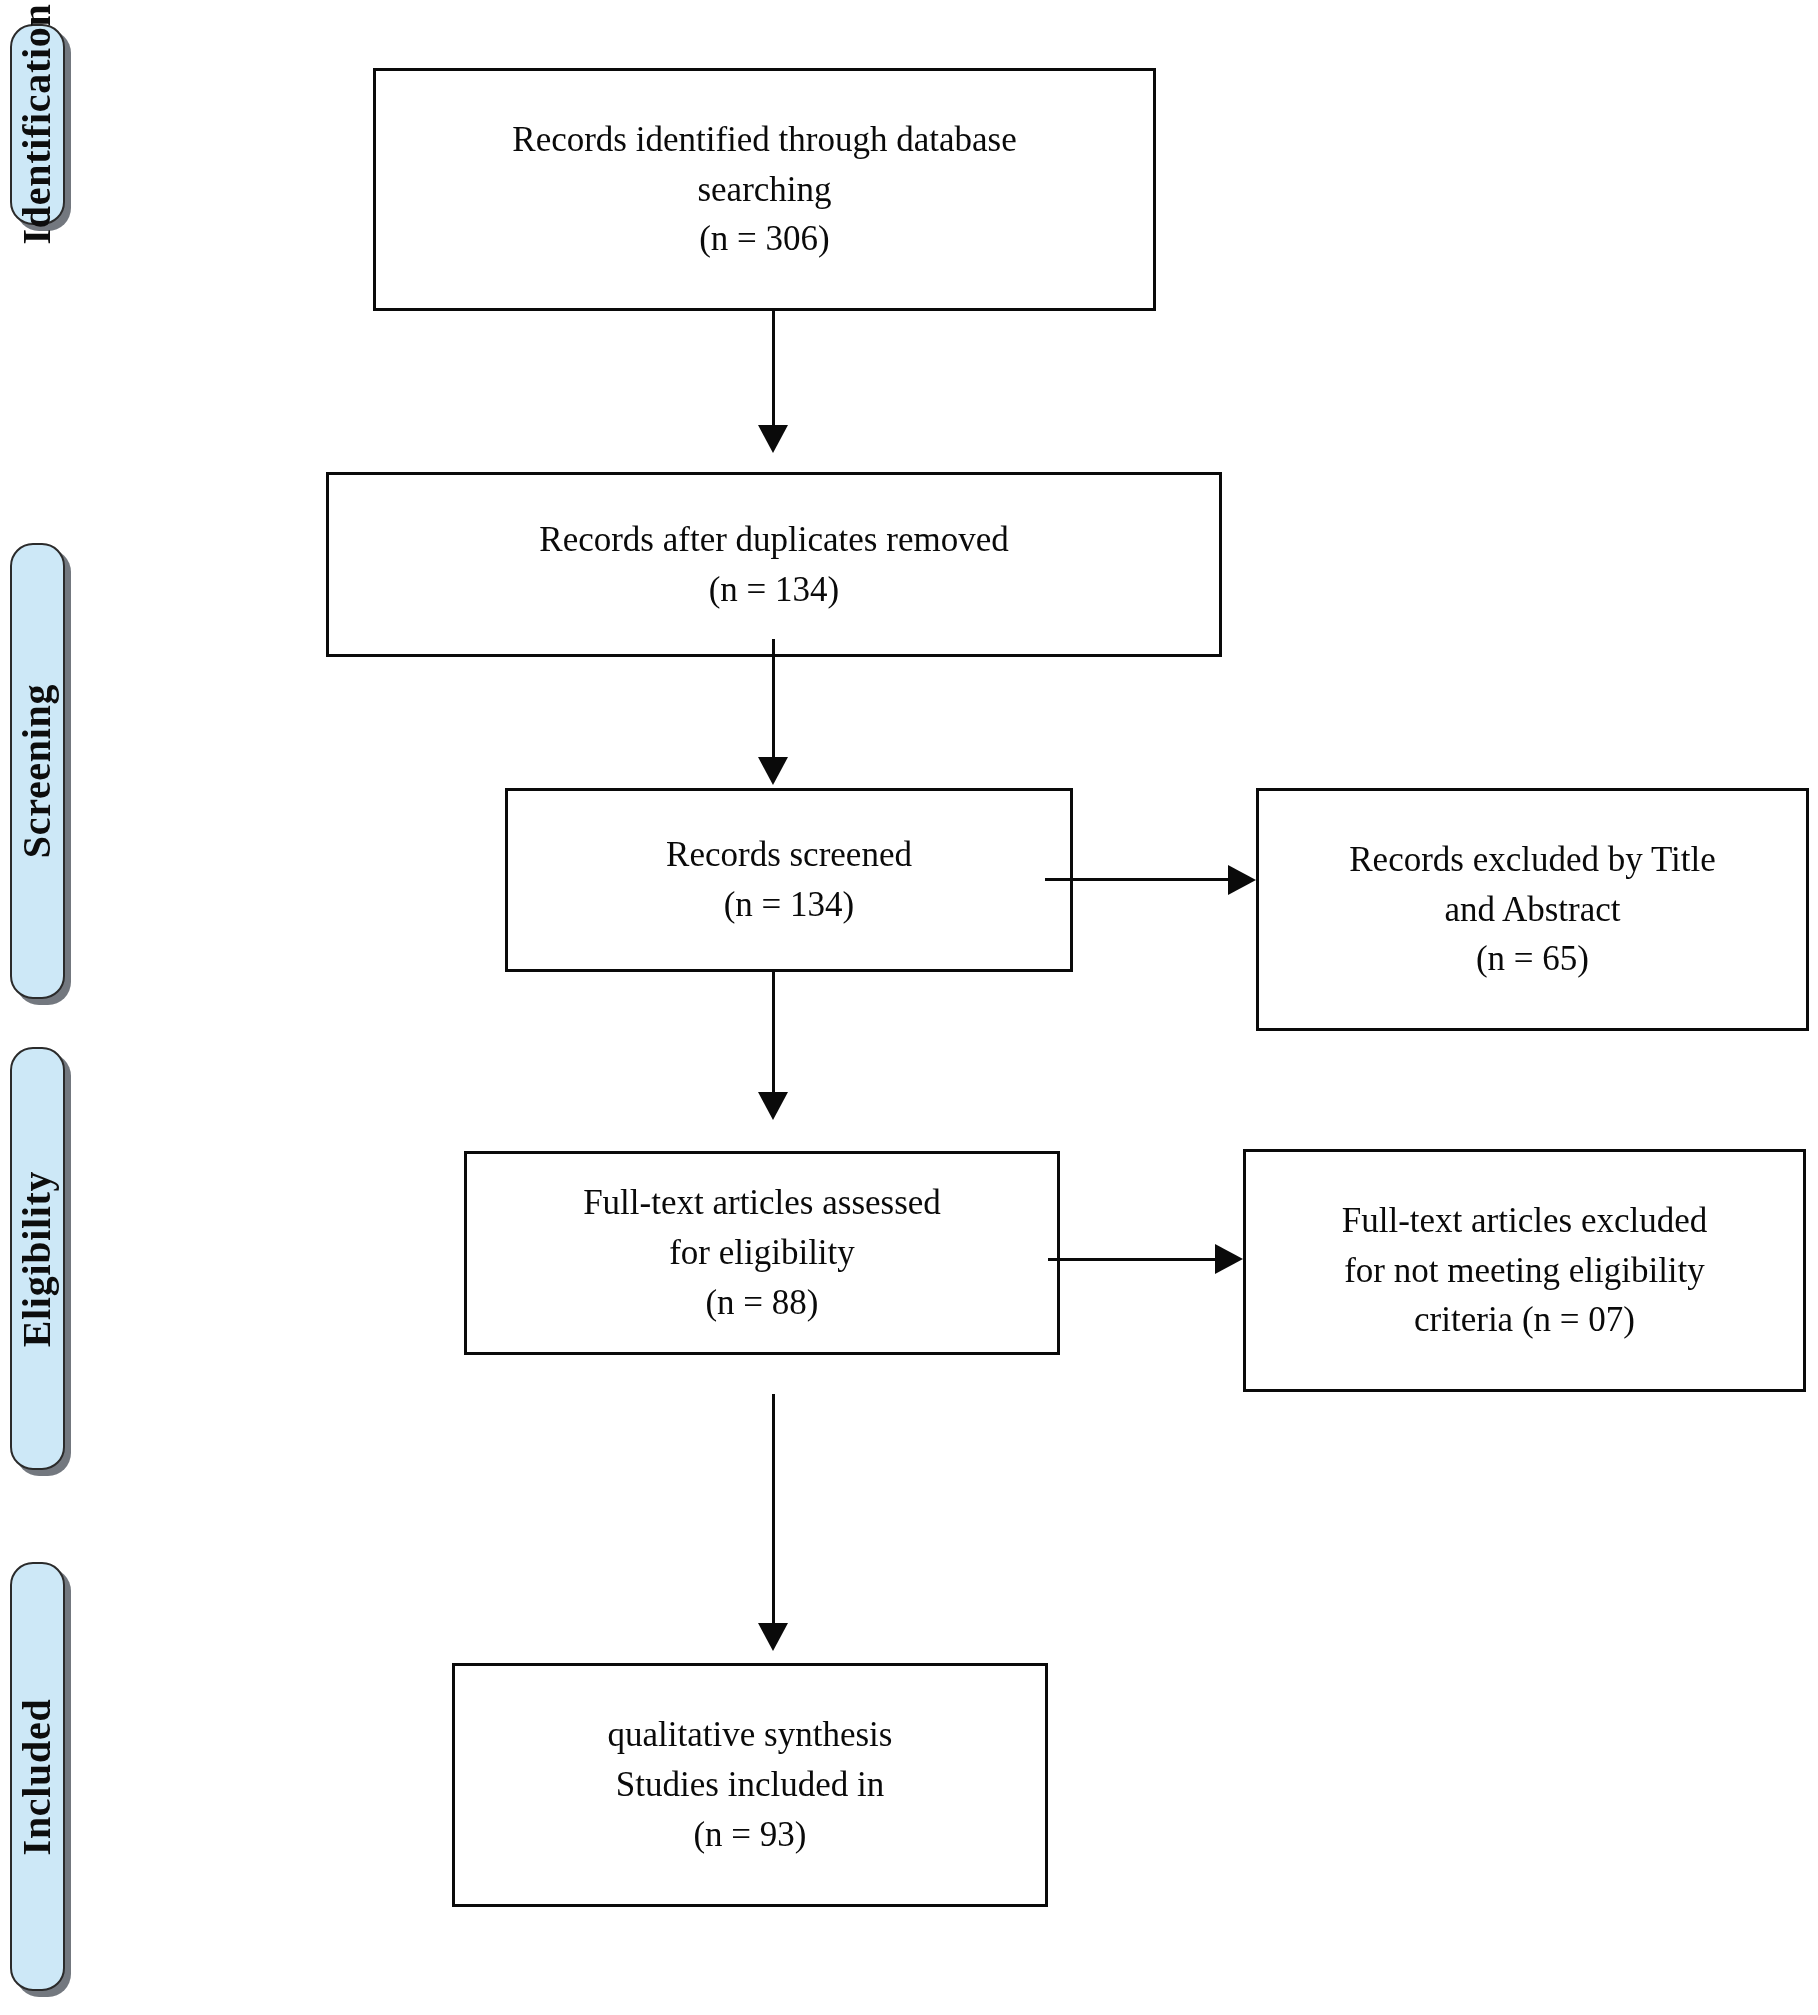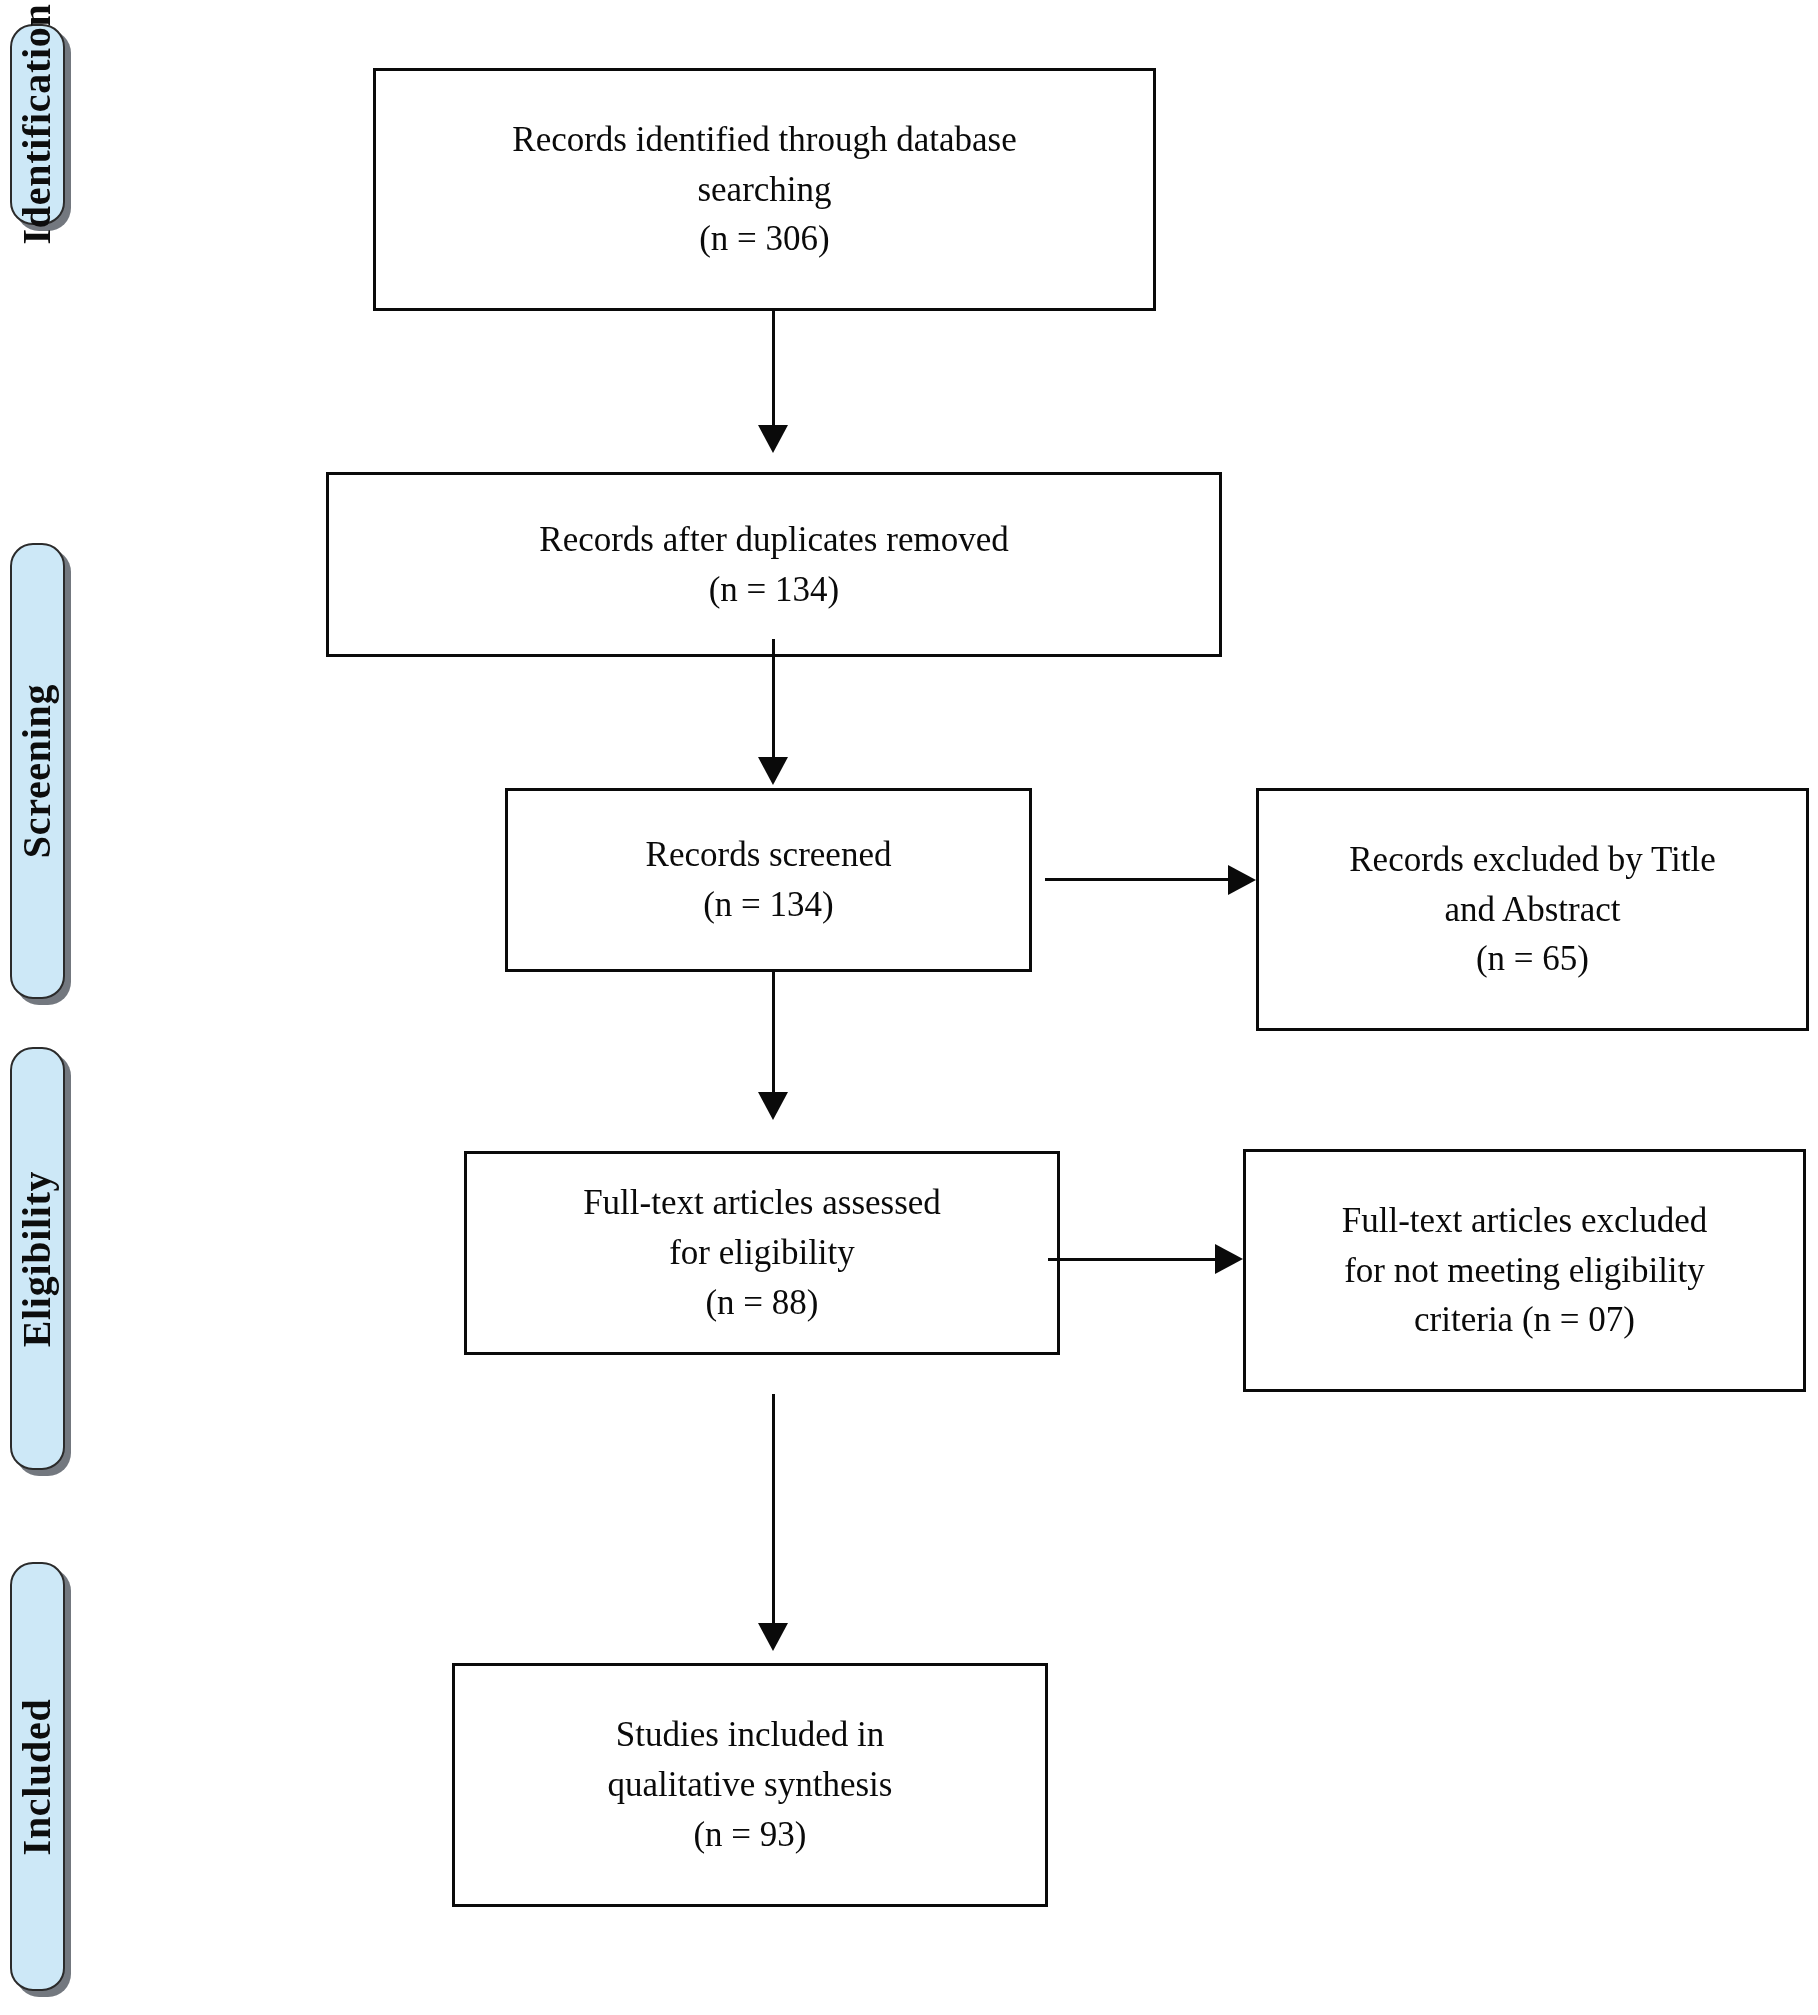--- a/index.html
+++ b/index.html
@@ -119,21 +119,21 @@
   <div class="arrow-down" style="left:758px; top:425px;"></div>
 
   <div class="flow-box" style="left:326px; top:472px; width:896px; height:185px;">
     <div class="line">Records after duplicates removed</div>
     <div class="line">(n = 134)</div>
   </div>
 
   <div class="v-line" style="left:772px; top:639px; height:120px;"></div>
   <div class="arrow-down" style="left:758px; top:757px;"></div>
 
-  <div class="flow-box" style="left:505px; top:788px; width:527px; height:184px;">
+  <div class="flow-box" style="left:505px; top:788px; width:568px; height:184px;">
     <div class="line">Records screened</div>
     <div class="line">(n = 134)</div>
   </div>
 
   <div class="h-line" style="left:1045px; top:878px; width:186px;"></div>
   <div class="arrow-right" style="left:1228px; top:865px;"></div>
 
   <div class="flow-box" style="left:1256px; top:788px; width:553px; height:243px;">
     <div class="line">Records excluded by Title</div>
     <div class="line">and Abstract</div>
@@ -155,19 +155,19 @@
   <div class="flow-box" style="left:1243px; top:1149px; width:563px; height:243px;">
     <div class="line">Full-text articles excluded</div>
     <div class="line">for not meeting eligibility</div>
     <div class="line">criteria (n = 07)</div>
   </div>
 
   <div class="v-line" style="left:772px; top:1394px; height:230px;"></div>
   <div class="arrow-down" style="left:758px; top:1623px;"></div>
 
   <div class="flow-box" style="left:452px; top:1663px; width:596px; height:244px;">
+    <div class="line">qualitative synthesis</div>
     <div class="line">Studies included in</div>
-    <div class="line">qualitative synthesis</div>
     <div class="line">(n = 93)</div>
   </div>
 
 </div>
 
 
 </body></html>

